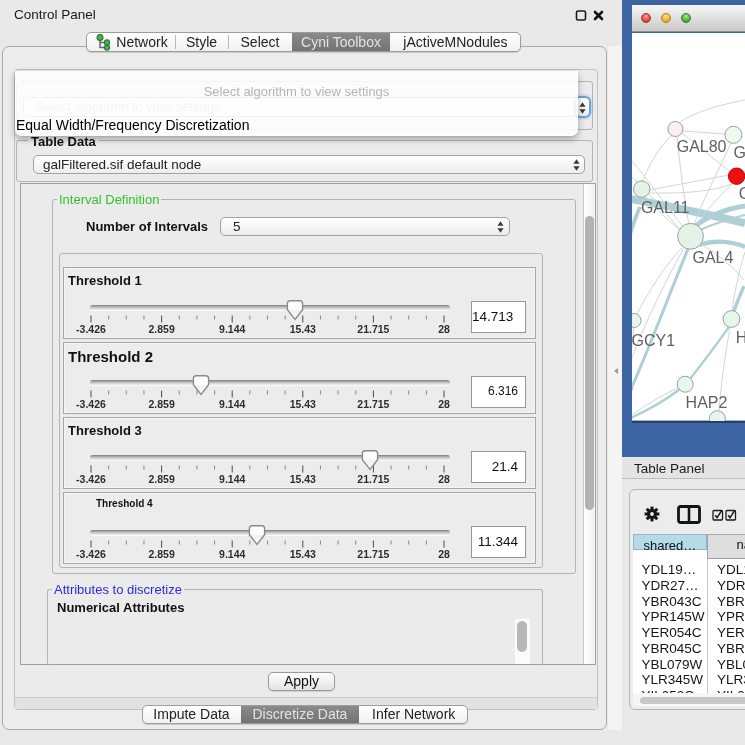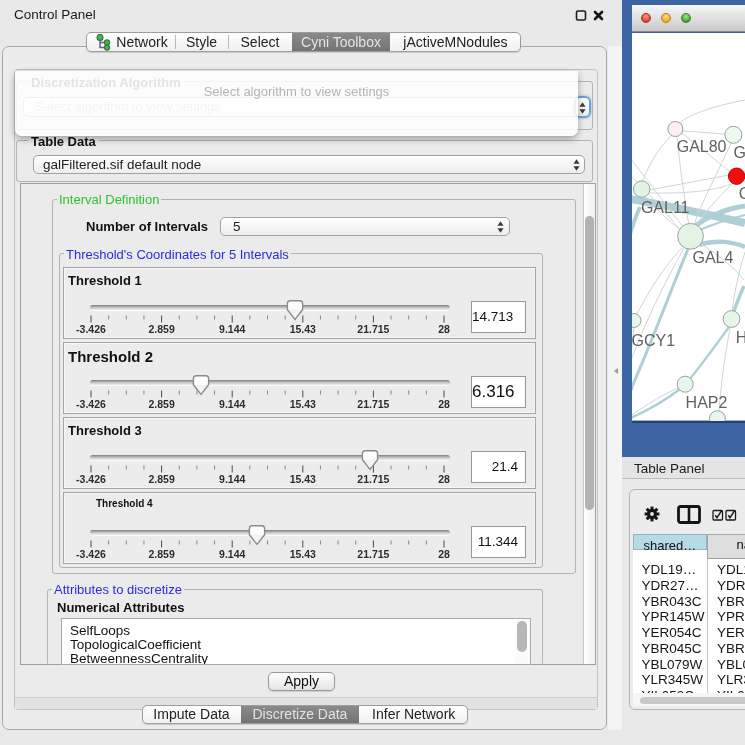--- a/index.html
+++ b/index.html
@@ -27,21 +27,20 @@
 <circle cx="4" cy="3.4" r="3" fill="#4fae57" stroke="#2c7837" stroke-width="1.1"></circle>
 <circle cx="11" cy="8.5" r="2.6" fill="#4fae57" stroke="#2c7837" stroke-width="1.1"></circle>
 <circle cx="11" cy="13.6" r="2.6" fill="#4fae57" stroke="#2c7837" stroke-width="1.1"></circle>
 </svg>
 <div class="abs" style="left:109px;top:32px;width:66px;height:20px;line-height:20px;text-align:center;font-size:14px;color:#222;">Network</div>
 <div class="abs" style="left:175px;top:32px;width:53px;height:20px;line-height:20px;text-align:center;font-size:14px;color:#222;">Style</div>
 <div class="abs" style="left:228px;top:32px;width:64px;height:20px;line-height:20px;text-align:center;font-size:14px;color:#222;">Select</div>
 <div class="abs" style="left:292px;top:32px;width:98px;height:14px;line-height:20px;text-align:center;font-size:14px;color:#e3e3e3;">Cyni Toolbox</div>
 <div class="abs" style="left:390px;top:32px;width:131px;height:20px;line-height:20px;text-align:center;font-size:14px;color:#222;">jActiveMNodules</div>
 <div class="abs" style="left:16px;top:81px;width:577px;height:49px;border:1px solid #b3b3b3;border-radius:3px;"></div>
-<div class="abs" style="left:28px;top:75px;background:#ebebeb;padding:0 3px;font-size:13px;font-weight:bold;color:#333;">Discretization Algorithm</div>
 <div class="abs" style="left:23px;top:97px;width:563px;height:20px;background:linear-gradient(#ffffff,#ededed);border:1px solid #a2a2a2;border-radius:5px;"></div>
 <div class="abs" style="left:35px;top:97px;height:20px;line-height:20px;font-size:13px;color:#b0b0b0;">Select algorithm to view settings</div>
 <div class="abs" style="left:574px;top:96px;width:17px;height:22px;background:linear-gradient(#ffffff,#ededed);border:2.5px solid #6ea1d8;border-radius:6px;box-shadow:0 0 3px #7badde;"></div>
 <svg class="abs" style="left:578.5px;top:101.5px;" width="7" height="12" viewBox="0 0 7 12">
 <path d="M3.5 0.2 L6.6 4.7 H0.4 Z" fill="#3a3a3a"></path>
       <path d="M3.5 11.8 L6.6 7.3 H0.4 Z" fill="#3a3a3a"></path>
     </svg>
 <div class="abs" style="left:16px;top:140px;width:577px;height:42px;border:1px solid #b3b3b3;border-radius:3px;"></div>
 <div class="abs" style="left:28px;top:134px;background:#ebebeb;padding:0 3px;font-size:13px;font-weight:bold;color:#111;">Table Data</div>
 <div class="abs" style="left:33px;top:154.5px;width:552px;height:19px;background:linear-gradient(#ffffff,#ededed);border:1px solid #a2a2a2;border-radius:5px;"></div>
@@ -56,21 +55,20 @@
 <div class="abs" style="left:52px;top:199px;width:524px;height:375px;border:1px solid #b3b3b3;border-radius:3px;"></div>
 <div class="abs" style="left:57px;top:192px;background:#ebebeb;padding:0 2px;font-size:13px;color:#2fc32f;">Interval Definition</div>
 <div class="abs" style="left:86px;top:219px;font-size:13px;font-weight:bold;color:#111;">Number of Intervals</div>
 <div class="abs" style="left:219.5px;top:216.5px;width:290px;height:19.5px;background:linear-gradient(#ffffff,#ededed);border:1px solid #a2a2a2;border-radius:5px;"></div>
 <div class="abs" style="left:233px;top:216.5px;height:19.5px;line-height:19.5px;font-size:13.5px;color:#222;">5</div>
 <svg class="abs" style="left:497px;top:220.7px;" width="7" height="12" viewBox="0 0 7 12">
 <path d="M3.5 0.2 L6.6 4.7 H0.4 Z" fill="#3a3a3a"></path>
       <path d="M3.5 11.8 L6.6 7.3 H0.4 Z" fill="#3a3a3a"></path>
     </svg>
 <div class="abs" style="left:59px;top:253px;width:484px;height:315px;border:1px solid #b3b3b3;border-radius:3px;"></div>
-<div class="abs" style="left:64px;top:247px;background:#ebebeb;padding:0 2px;font-size:13px;color:#2b2bdd;">Threshold's Coordinates for 5 Intervals</div>
 <div class="abs" style="left:63px;top:266.5px;width:473px;height:72px;background:#ececec;border:1px solid #a6a6a6;box-shadow:inset 0 0 0 1px #f6f6f6;"></div>
 <div class="abs" style="left:68px;top:272.5px;font-size:13px;font-weight:bold;color:#111;">Threshold 1</div>
 <div class="abs" style="left:90px;top:305.0px;width:360px;height:5px;border-radius:2.5px;background:linear-gradient(#7e7e7e,#c9c9c9 55%,#efefef);box-shadow:0 1px 0 #fafafa;"></div>
 <svg class="abs" style="left:63px;top:305.0px;" width="420" height="20" viewBox="0 0 420 20">
       <line x1="28.00" y1="10.5" x2="28.00" y2="17.5" stroke="#4a4a4a" stroke-width="1"></line>
       <line x1="45.65" y1="10.5" x2="45.65" y2="14.5" stroke="#878787" stroke-width="1"></line>
       <line x1="63.30" y1="10.5" x2="63.30" y2="14.5" stroke="#878787" stroke-width="1"></line>
       <line x1="80.95" y1="10.5" x2="80.95" y2="14.5" stroke="#878787" stroke-width="1"></line>
       <line x1="98.60" y1="10.5" x2="98.60" y2="17.5" stroke="#4a4a4a" stroke-width="1"></line>
       <line x1="116.25" y1="10.5" x2="116.25" y2="14.5" stroke="#878787" stroke-width="1"></line>
@@ -144,21 +142,21 @@
 <path d="M4.2 0.8 H13.8 Q16.6 0.8 16.6 3.6 V9.8 L9 19.4 L1.4 9.8 V3.6 Q1.4 0.8 4.2 0.8 Z" fill="url(#tg2)" stroke="#8b8b8b" stroke-width="1.4"></path>
 <defs>
         <linearGradient id="tg2" x1="0" y1="0" x2="0" y2="1">
           <stop offset="0" stop-color="#ffffff"></stop>
           <stop offset="0.5" stop-color="#fbfbfb"></stop>
           <stop offset="0.52" stop-color="#f1f1f1"></stop>
           <stop offset="1" stop-color="#fdfdfd"></stop>
         </linearGradient>
       </defs>
     </svg>
-<div class="abs" style="left:471px;top:375.6px;width:55px;height:32px;background:#ffffff;border:1.5px solid #979797;line-height:29px;padding-right:7px;font-size:17px;color:#111;">6.316</div>
+<div class="abs" style="left:471px;top:375.6px;width:55px;height:32px;background:#ffffff;border:1.5px solid #979797;line-height:29px;text-align:right;padding-right:7px;font-size:12px;color:#111;">6.316</div>
 <div class="abs" style="left:63px;top:416.7px;width:473px;height:72px;background:#ececec;border:1px solid #a6a6a6;box-shadow:inset 0 0 0 1px #f6f6f6;"></div>
 <div class="abs" style="left:68px;top:422.7px;font-size:13px;font-weight:bold;color:#111;">Threshold 3</div>
 <div class="abs" style="left:90px;top:455.2px;width:360px;height:5px;border-radius:2.5px;background:linear-gradient(#7e7e7e,#c9c9c9 55%,#efefef);box-shadow:0 1px 0 #fafafa;"></div>
 <svg class="abs" style="left:63px;top:455.2px;" width="420" height="20" viewBox="0 0 420 20">
       <line x1="28.00" y1="10.5" x2="28.00" y2="17.5" stroke="#4a4a4a" stroke-width="1"></line>
       <line x1="45.65" y1="10.5" x2="45.65" y2="14.5" stroke="#878787" stroke-width="1"></line>
       <line x1="63.30" y1="10.5" x2="63.30" y2="14.5" stroke="#878787" stroke-width="1"></line>
       <line x1="80.95" y1="10.5" x2="80.95" y2="14.5" stroke="#878787" stroke-width="1"></line>
       <line x1="98.60" y1="10.5" x2="98.60" y2="17.5" stroke="#4a4a4a" stroke-width="1"></line>
       <line x1="116.25" y1="10.5" x2="116.25" y2="14.5" stroke="#878787" stroke-width="1"></line>
@@ -236,33 +234,31 @@
           <stop offset="0.5" stop-color="#fbfbfb"></stop>
           <stop offset="0.52" stop-color="#f1f1f1"></stop>
           <stop offset="1" stop-color="#fdfdfd"></stop>
         </linearGradient>
       </defs>
     </svg>
 <div class="abs" style="left:471px;top:525.8px;width:55px;height:32px;background:#ffffff;border:1.5px solid #979797;line-height:29px;text-align:right;padding-right:7px;font-size:13.5px;color:#111;">11.344</div>
 <div class="abs" style="left:47px;top:589px;width:496px;height:76px;border:1px solid #b3b3b3;border-radius:3px;border-bottom:none;"></div>
 <div class="abs" style="left:52px;top:582px;background:#ebebeb;padding:0 2px;font-size:13px;color:#2b2bdd;">Attributes to discretize</div>
 <div class="abs" style="left:57px;top:600px;font-size:13px;font-weight:bold;color:#111;">Numerical Attributes</div>
-<div class="abs" style="left:61px;top:618px;width:470px;height:47px;background:#ffffff;border:1px solid #ababab;overflow:hidden;">
-      <div class="abs" style="left:8px;top:4.5px;font-size:13.5px;color:#111;line-height:14.3px;">SelfLoops<br>TopologicalCoefficient<br>BetweennessCentrality</div>
-    </div>
 <div class="abs" style="left:515px;top:619px;width:15px;height:45px;background:#fbfbfb;"></div>
 <div class="abs" style="left:517px;top:621px;width:10px;height:31px;background:#b7b7b7;border-radius:5px;"></div>
 <div class="abs" style="left:268px;top:671.5px;width:67px;height:19px;background:linear-gradient(#ffffff,#e3e3e3);border:1px solid #999;border-radius:5px;line-height:17px;text-align:center;font-size:14px;color:#111;box-shadow:0 1px 1px rgba(0,0,0,0.12);">Apply</div>
 <div class="abs" style="left:142px;top:704.8px;width:326px;height:19.5px;background:linear-gradient(#ffffff,#f0f0f0);border:1px solid #9d9d9d;border-radius:5px;box-shadow:0 1px 1px rgba(0,0,0,0.15);"></div>
 <div class="abs" style="left:240.7px;top:704.8px;width:118.5px;height:19.5px;background:linear-gradient(#8a8a8a,#737373);border-top:1px solid #9d9d9d;border-bottom:1px solid #9d9d9d;"></div>
 <div class="abs" style="left:142px;top:704.8px;width:99px;height:19.5px;line-height:19.5px;text-align:center;font-size:14px;color:#222;">Impute Data</div>
 <div class="abs" style="left:240.7px;top:704.8px;width:118.5px;height:19.5px;line-height:19.5px;text-align:center;font-size:14px;color:#e3e3e3;">Discretize Data</div>
 <div class="abs" style="left:359.2px;top:704.8px;width:109px;height:19.5px;line-height:19.5px;text-align:center;font-size:14px;color:#222;">Infer Network</div>
 <div class="abs" style="left:15px;top:71px;width:563px;height:65px;background:rgba(255,255,255,0.86);border-radius:0 0 7px 7px;box-shadow:0 3px 7px rgba(0,0,0,0.33);"></div>
 <div class="abs" style="left:15px;top:84px;width:563px;text-align:center;font-size:13px;color:#b5b5b5;">Select algorithm to view settings</div>
+<div class="abs" style="left:16px;top:117px;font-size:14px;color:#000;">Equal Width/Frequency Discretization</div>
 <div class="abs" style="left:608px;top:46px;width:14px;height:684px;background:#f4f4f4;"></div>
 <div class="abs" style="left:613.5px;top:368px;width:0;height:0;border-top:3.5px solid transparent;border-bottom:3.5px solid transparent;border-right:4.5px solid #9a9a9a;"></div>
 <div class="abs" style="left:622px;top:0;width:123px;height:457px;background:#3d64a3;"></div>
 <div class="abs" style="left:632px;top:5px;width:113px;height:27px;background:linear-gradient(#f7f7f7,#c9c9c9);border-bottom:1px solid #8e8e8e;"></div>
 <div class="abs" style="left:640.8px;top:12.6px;width:10.4px;height:10.4px;border-radius:50%;background:radial-gradient(circle at 50% 30%,#ff9d94,#e63a2e 70%);border:1px solid #a03028;"></div>
 <div class="abs" style="left:660.8px;top:12.6px;width:10.4px;height:10.4px;border-radius:50%;background:radial-gradient(circle at 50% 30%,#ffe08a,#eda923 70%);border:1px solid #b07c1e;"></div>
 <div class="abs" style="left:680.8px;top:12.6px;width:10.4px;height:10.4px;border-radius:50%;background:radial-gradient(circle at 50% 30%,#a8e593,#3fa930 70%);border:1px solid #357a28;"></div>
 <svg class="abs" style="left:632px;top:33px;" width="113" height="387.5" viewBox="632 33 113 387.5">
 <rect x="632" y="33" width="113" height="387.5" fill="#ffffff"></rect>
 <g fill="none" stroke="#a9cdd3" opacity="0.95">

